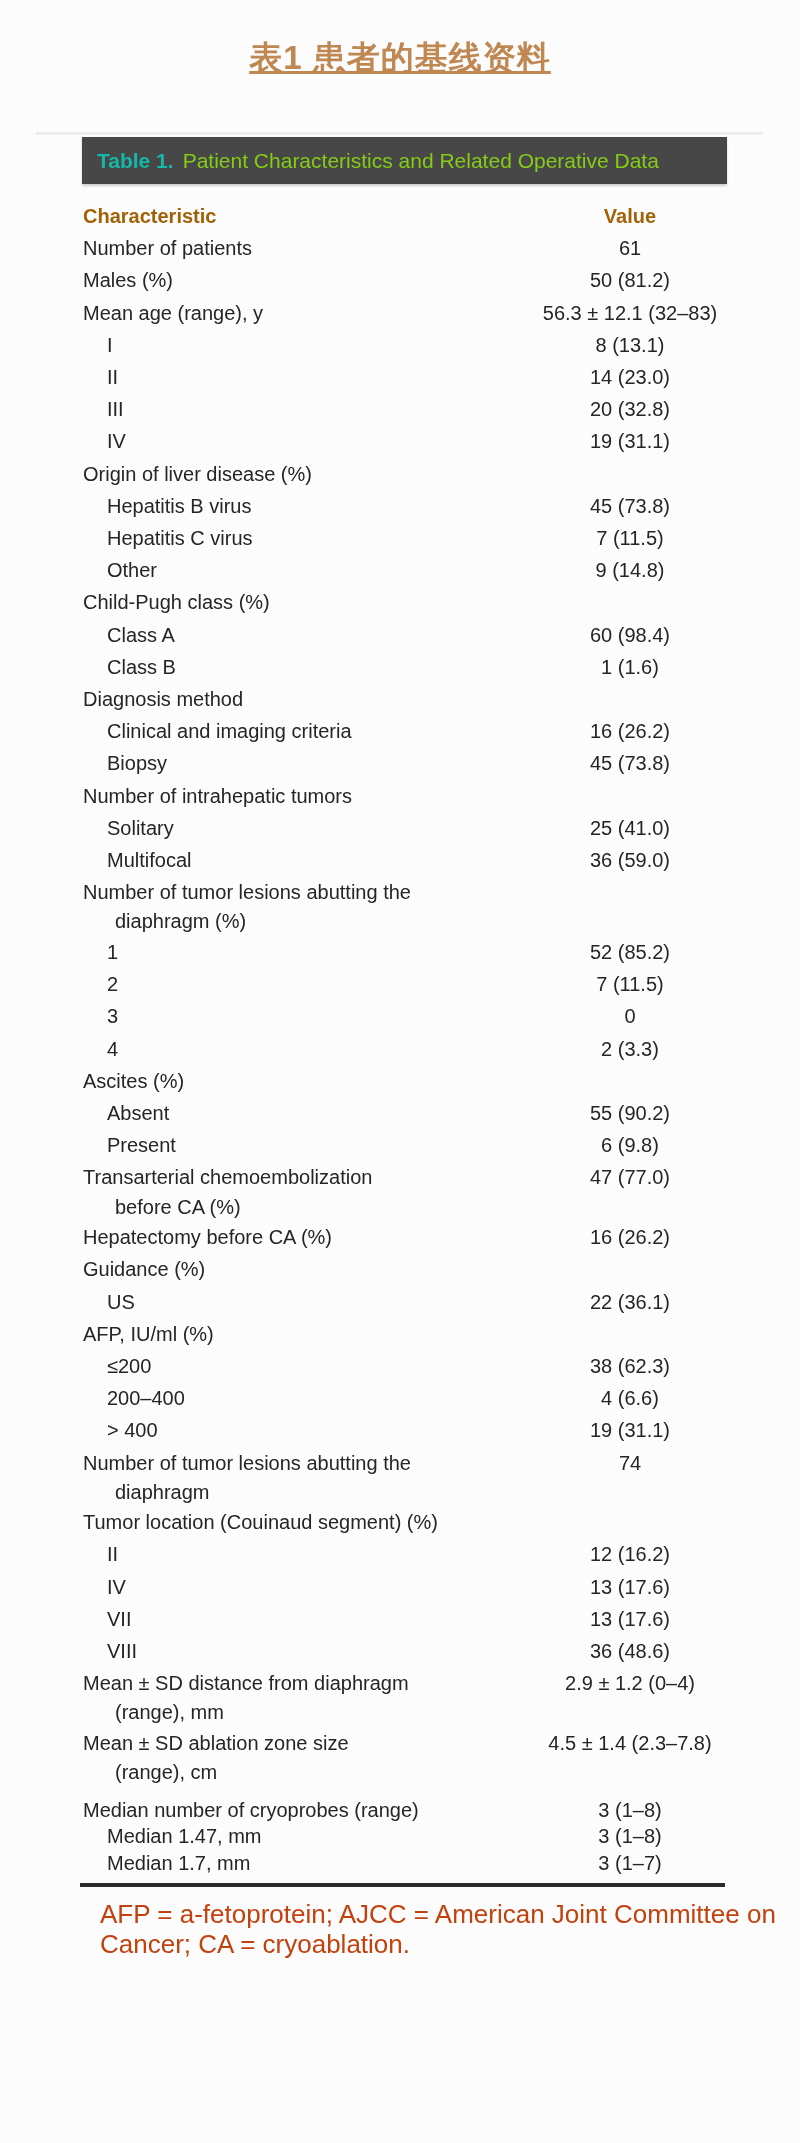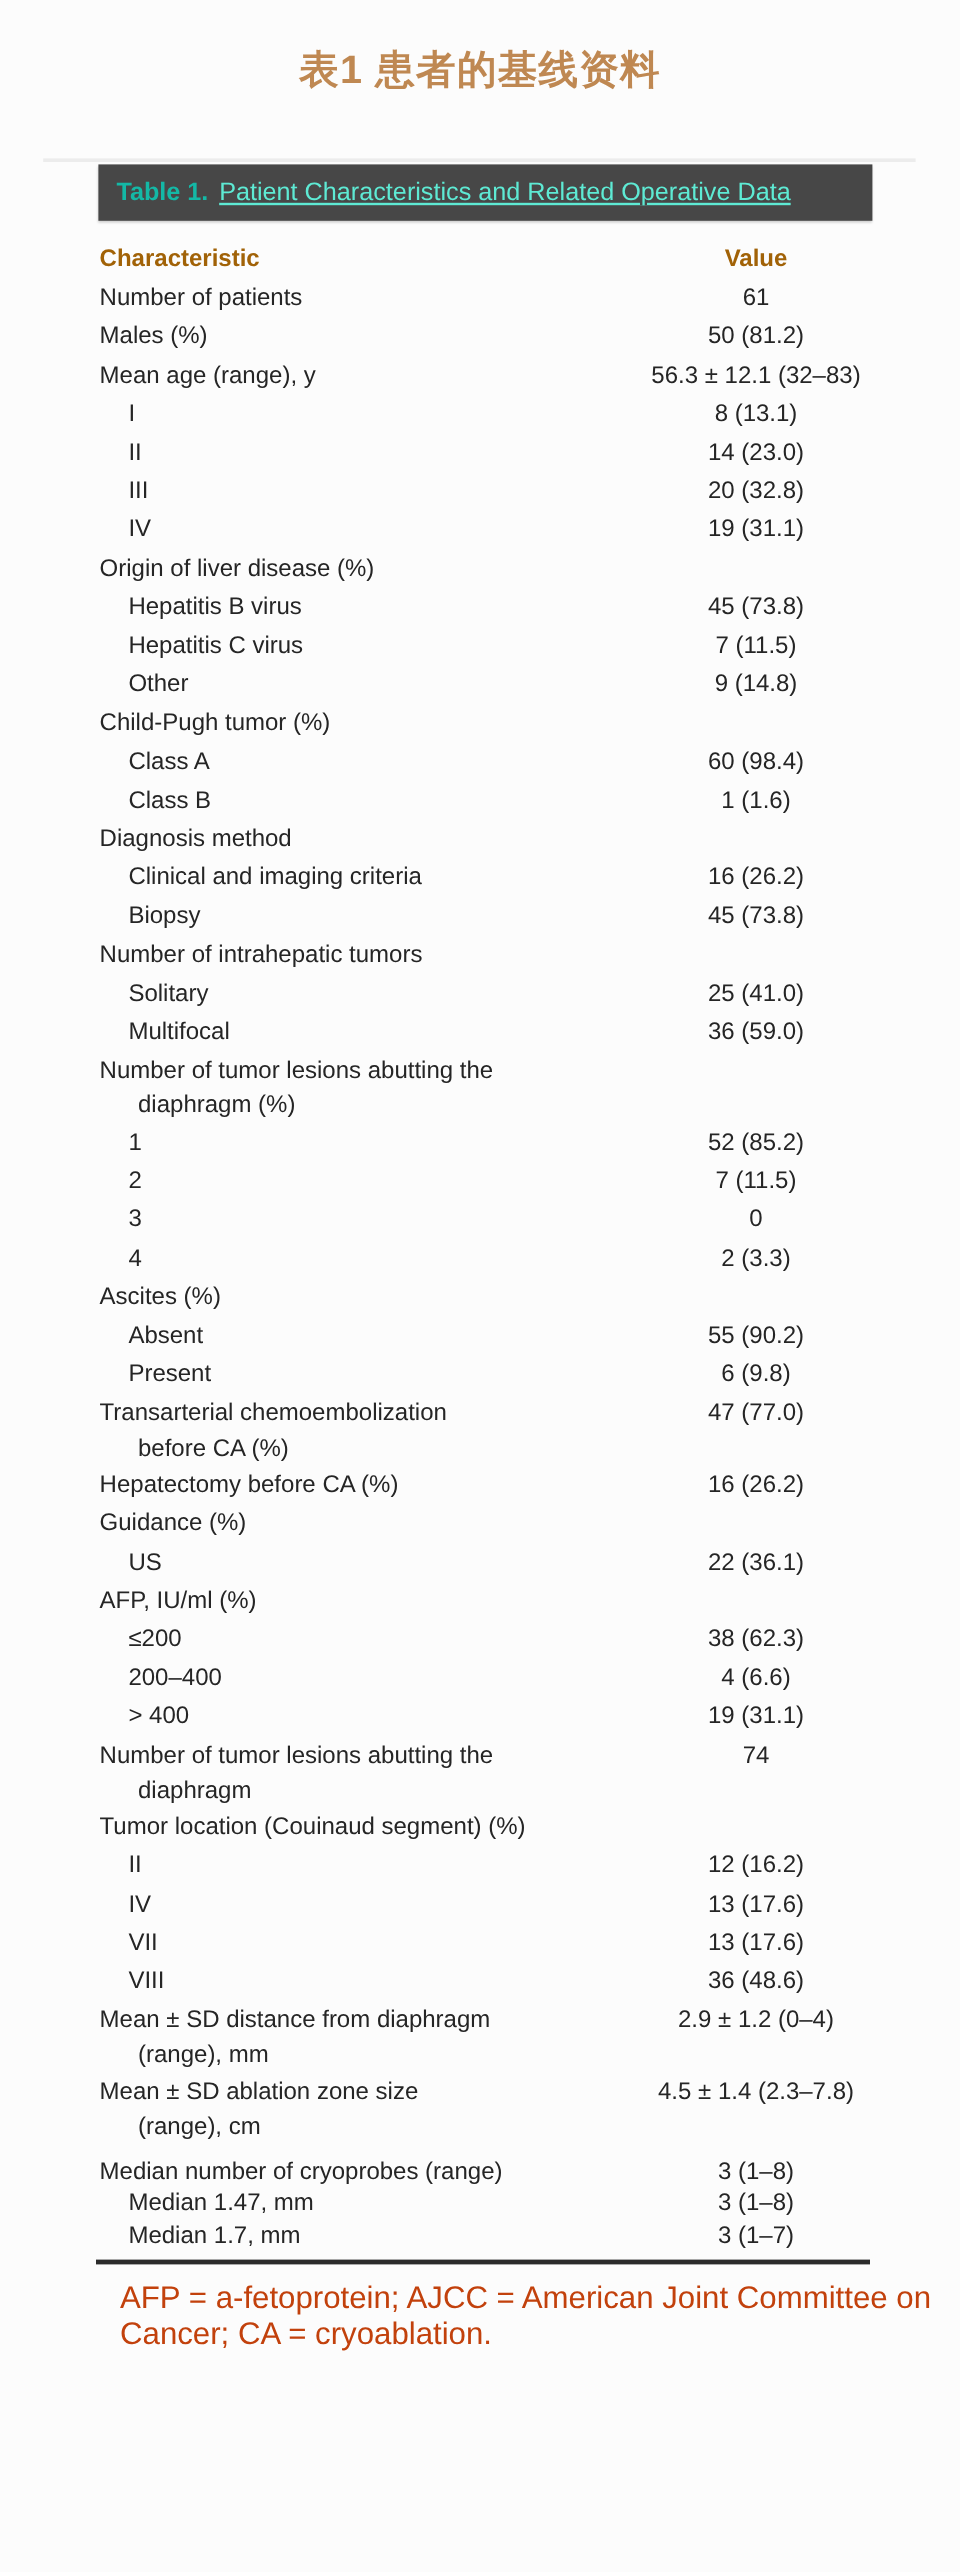--- a/index.html
+++ b/index.html
@@ -18,20 +18,21 @@
   .zh-title {
     position: absolute;
     top: 36px;
     left: 0;
     width: 800px;
     text-align: center;
     font-size: 33px;
     font-weight: bold;
     letter-spacing: 1px;
     color: #bf8852;
+    text-decoration: underline;
   }
   .scan-band {
     position: absolute;
     top: 132px;
     left: 36px;
     width: 727px;
     height: 3px;
     background: #ececec;
   }
   .table-bar {
@@ -48,23 +49,22 @@
     box-sizing: border-box;
     font-size: 21px;
   }
   .table-bar .bar-prefix {
     color: #14b8a6;
     font-weight: bold;
     margin-right: 9px;
     white-space: nowrap;
   }
   .table-bar .bar-title {
-    color: #5eead4;
+    color: #84cc16;
     white-space: nowrap;
-    text-decoration: underline;
   }
   .table-body {
     position: absolute;
     top: 200px;
     left: 83px;
     width: 672px;
     font-size: 20px;
     color: #252525;
   }
   .trow { display: flex; }
@@ -193,21 +193,21 @@
   </div>
       <div class="trow indent1">
     <div class="lbl">
       <div class="l1">Other</div>
 
     </div>
     <div class="val">9 (14.8)</div>
   </div>
       <div class="trow">
     <div class="lbl">
-      <div class="l1">Child-Pugh tumor (%)</div>
+      <div class="l1">Child-Pugh class (%)</div>
 
     </div>
     <div class="val"></div>
   </div>
       <div class="trow indent1">
     <div class="lbl">
       <div class="l1">Class A</div>
 
     </div>
     <div class="val">60 (98.4)</div>

